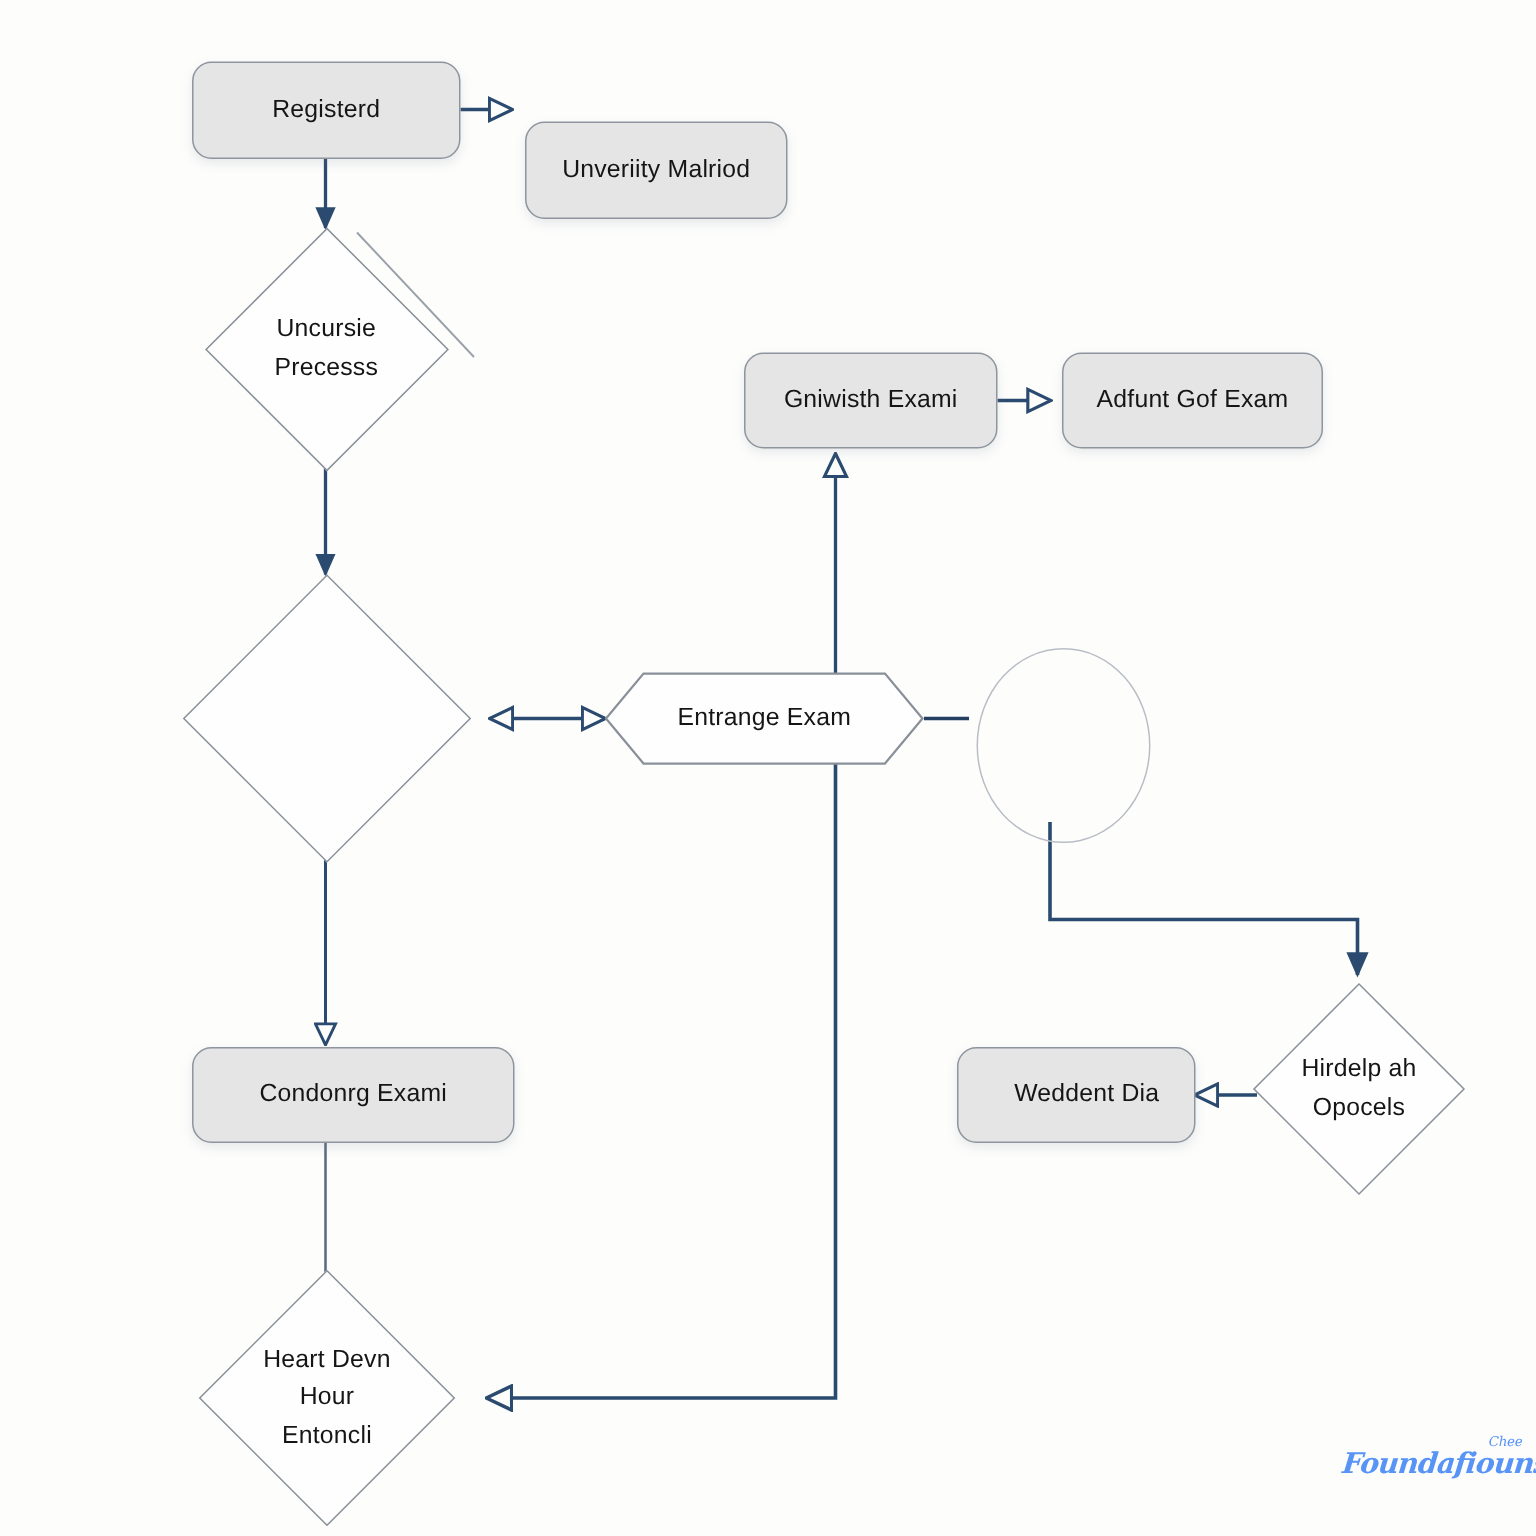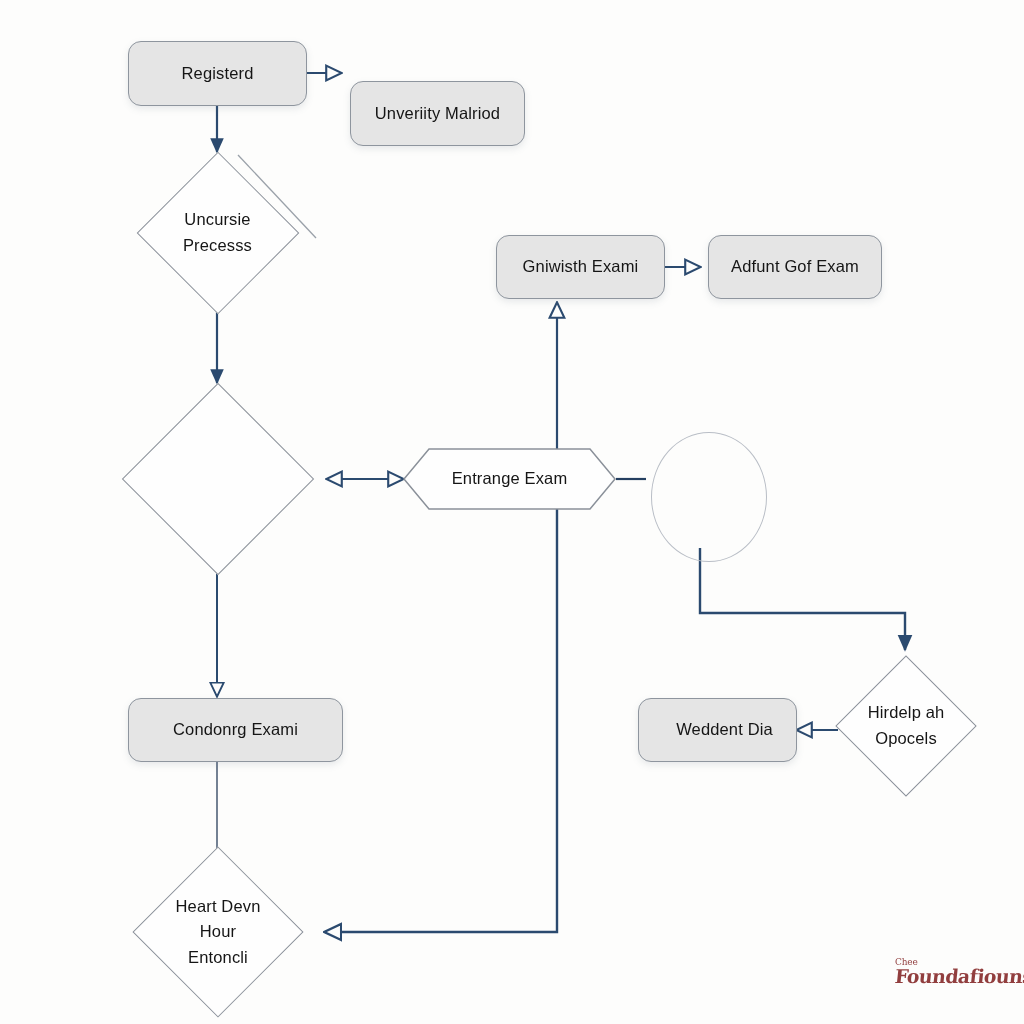--- a/index.html
+++ b/index.html
@@ -65,25 +65,26 @@
     box-shadow: 0 4px 10px rgba(120,130,145,0.18);
   }
   
   .hex .hshape {
     position: absolute;
     inset: 0;
     z-index: 1;
   }
   .watermark {
     position: absolute;
-    color: #7f1d1d;
+    color: #3b82f6;
     font-family: "DejaVu Serif", serif;
+    font-style: italic;
     opacity: 0.85;
     pointer-events: none;
-    text-align: left;
+    text-align: right;
     line-height: 1;
   }
   .watermark .wm-top {
     display: block;
     font-size: 9px;
     letter-spacing: -0.2px;
   }
   .watermark .wm-main {
     display: block;
     font-size: 19px;

